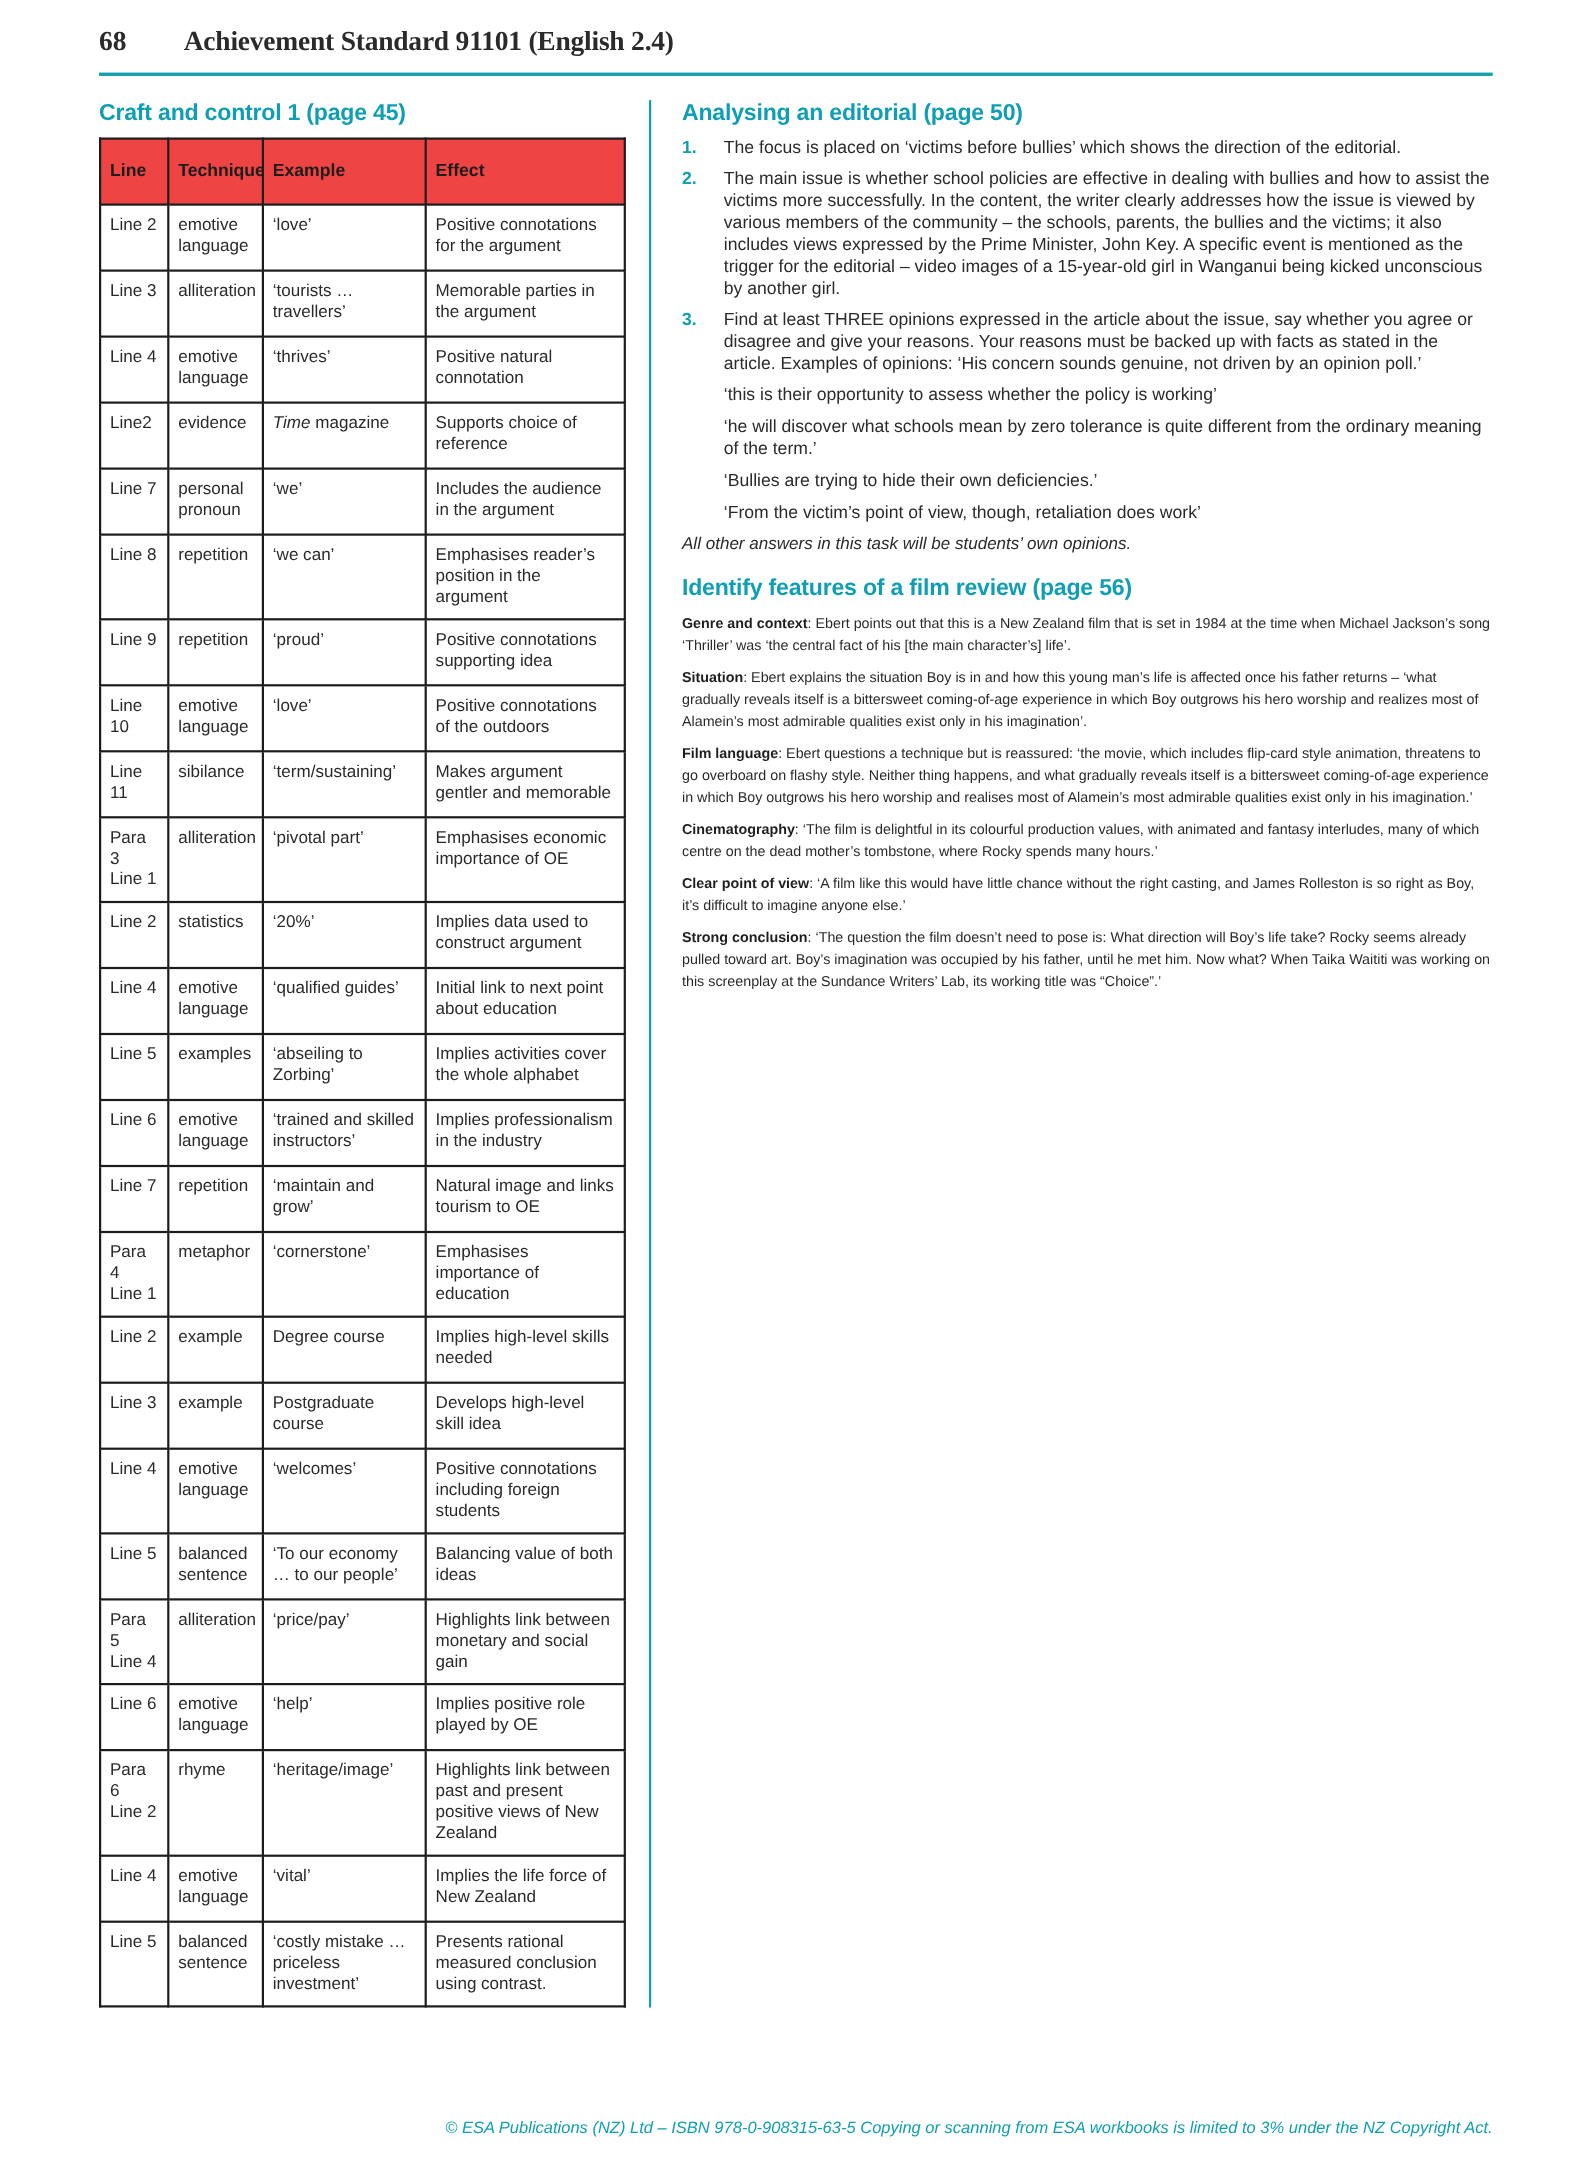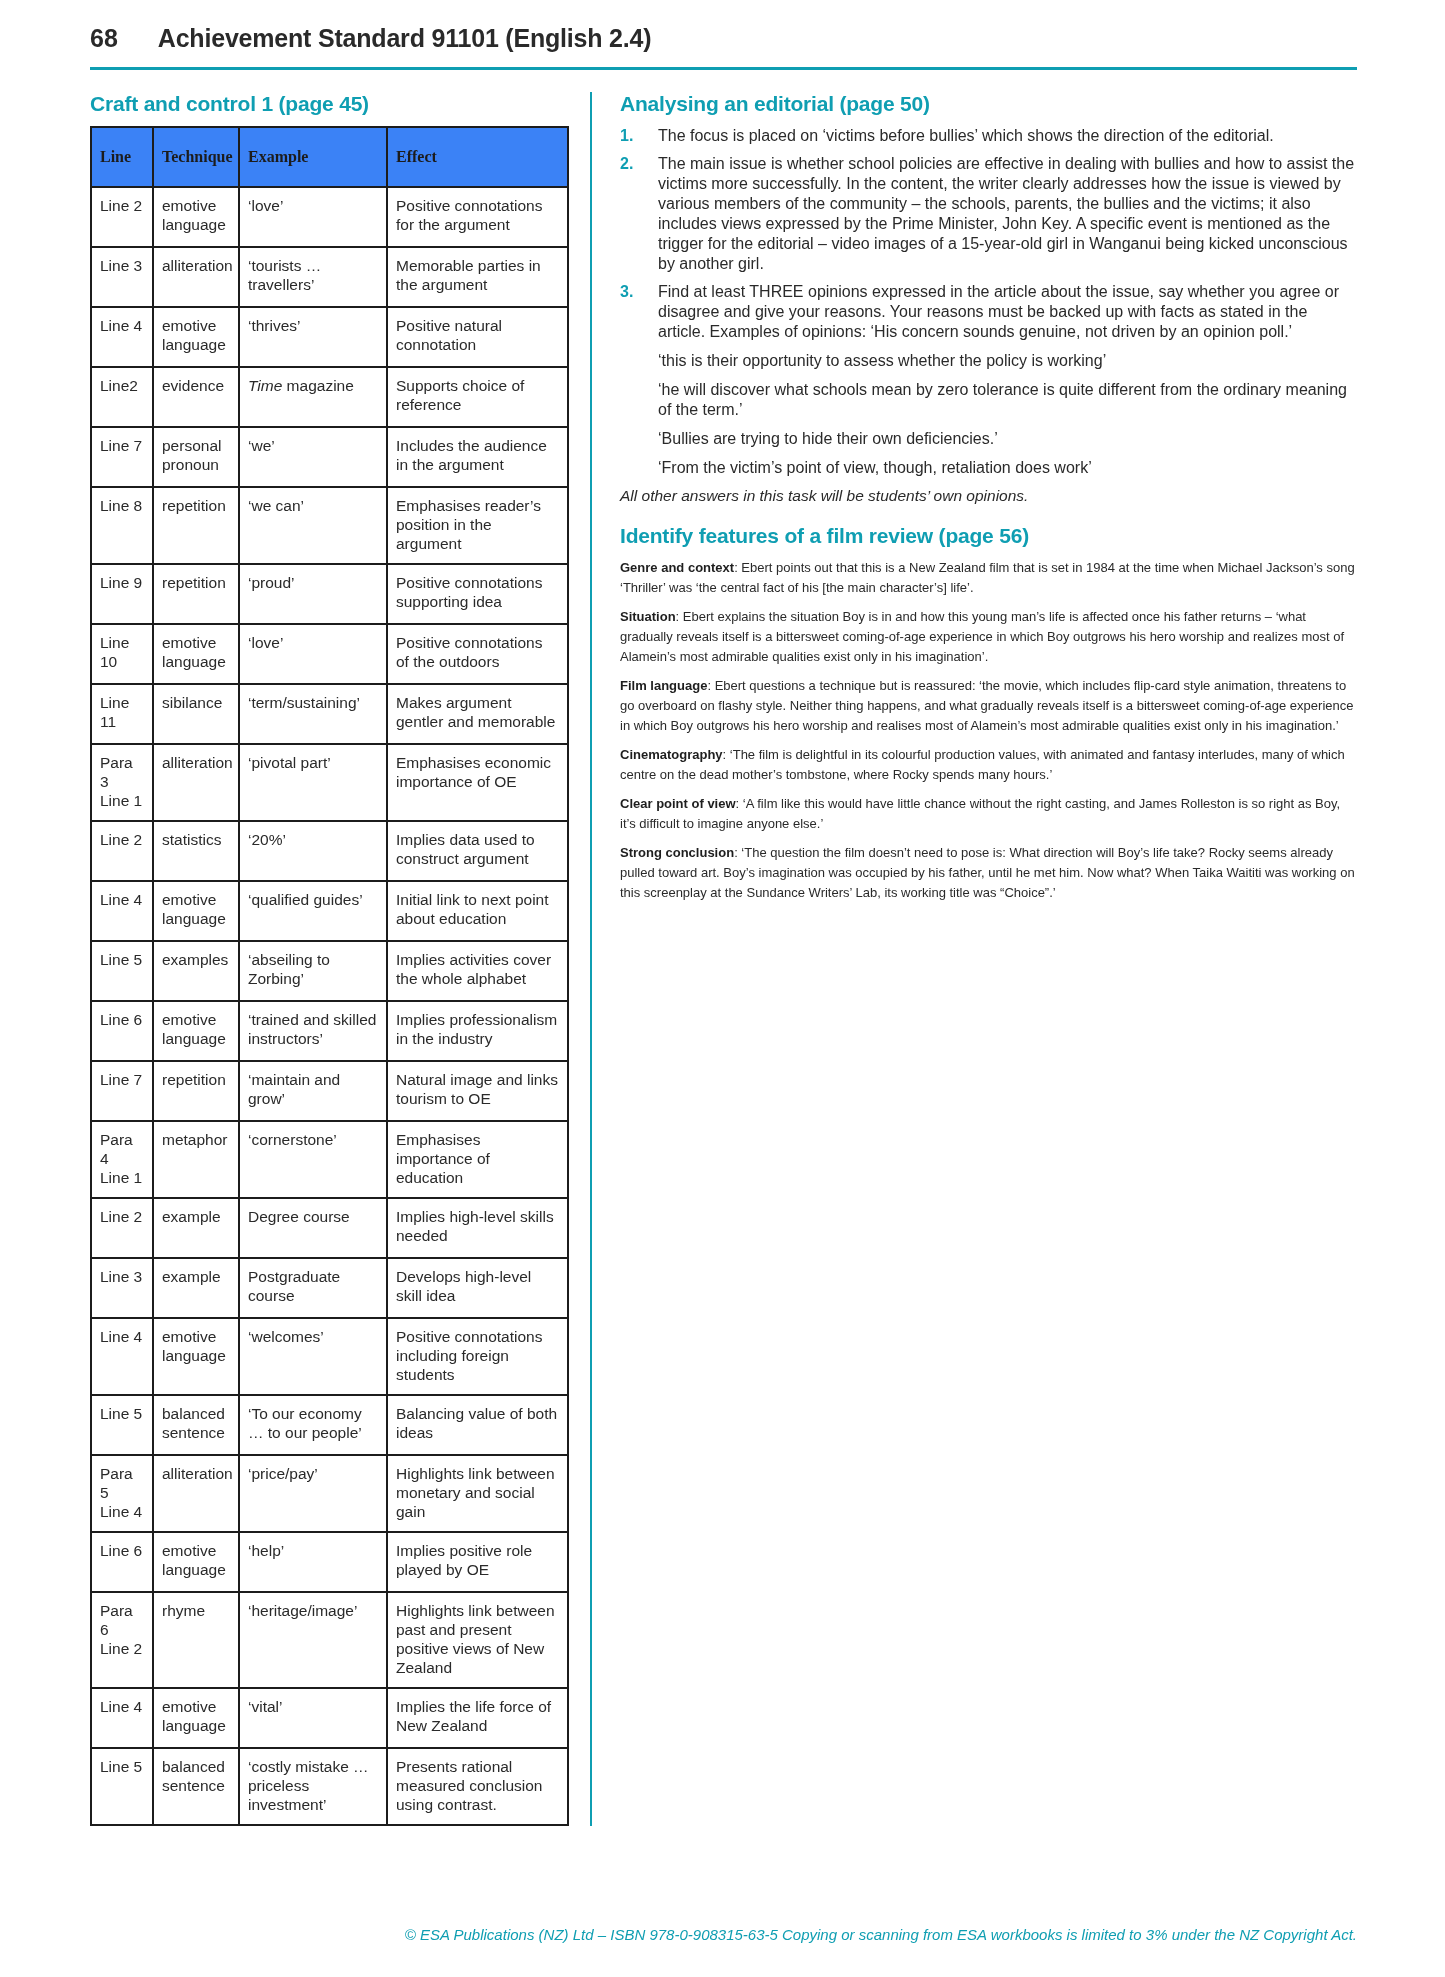--- a/index.html
+++ b/index.html
@@ -6,42 +6,42 @@
   html, body { background: #ffffff; }
   body {
     width: 1445px; height: 1977px;
     font-family: "Liberation Sans", "DejaVu Sans", sans-serif;
     color: #2a2a2a;
     position: relative;
   }
   .page { position: relative; width: 1445px; height: 1977px; padding: 24px 88px 0 90px; }
 
   
-  .page-header { display: flex; align-items: baseline; gap: 40px; }
+  .page-header { display: flex; align-items: baseline; gap: 52px; font-family: Liberation Serif, serif; }
   .page-number { font-size: 25px; font-weight: 700; color: #2a2a2a; }
   .page-title { font-size: 25px; font-weight: 700; color: #2a2a2a; letter-spacing: -0.2px; }
   .header-rule { height: 3px; background: #0f9eb2; border: 0; margin-top: 14px; }
 
   
   .columns { display: flex; align-items: stretch; margin-top: 22px; gap: 16px; }
   .col-left { width: 477px; flex: 0 0 auto; }
   .col-divider { width: 2px; background: #0f9eb2; flex: 0 0 auto; margin-left: 7px; margin-right: 12px; }
   .col-right { flex: 1 1 auto; min-width: 0; }
 
   h2.section-heading {
     color: #0f9eb2; font-size: 21px; font-weight: 700;
     letter-spacing: -0.2px; margin-bottom: 10px;
   }
 
   
   table.craft-table { border-collapse: collapse; width: 477px; table-layout: fixed; }
   table.craft-table, .craft-table th, .craft-table td { border: 2px solid #1c1c1c; }
   .craft-table th {
-    background: #3b82f6; color: #1c1c1c; text-align: left;
-    font-size: 16px; font-weight: 700; padding: 7px 8px; height: 36px; font-family: Liberation Serif, serif;
+    background: #ef4444; color: #1c1c1c; text-align: left;
+    font-size: 16px; font-weight: 700; padding: 7px 8px; height: 36px;
   }
   .craft-table td {
     font-size: 15.5px; line-height: 19px; vertical-align: top;
     padding: 8px 8px 10px 8px;
   }
   .craft-table tr { height: 60px; }
   .col-line { width: 62px; }
   .col-technique { width: 86px; }
   .col-example { width: 148px; }
   .col-effect { width: 181px; }

